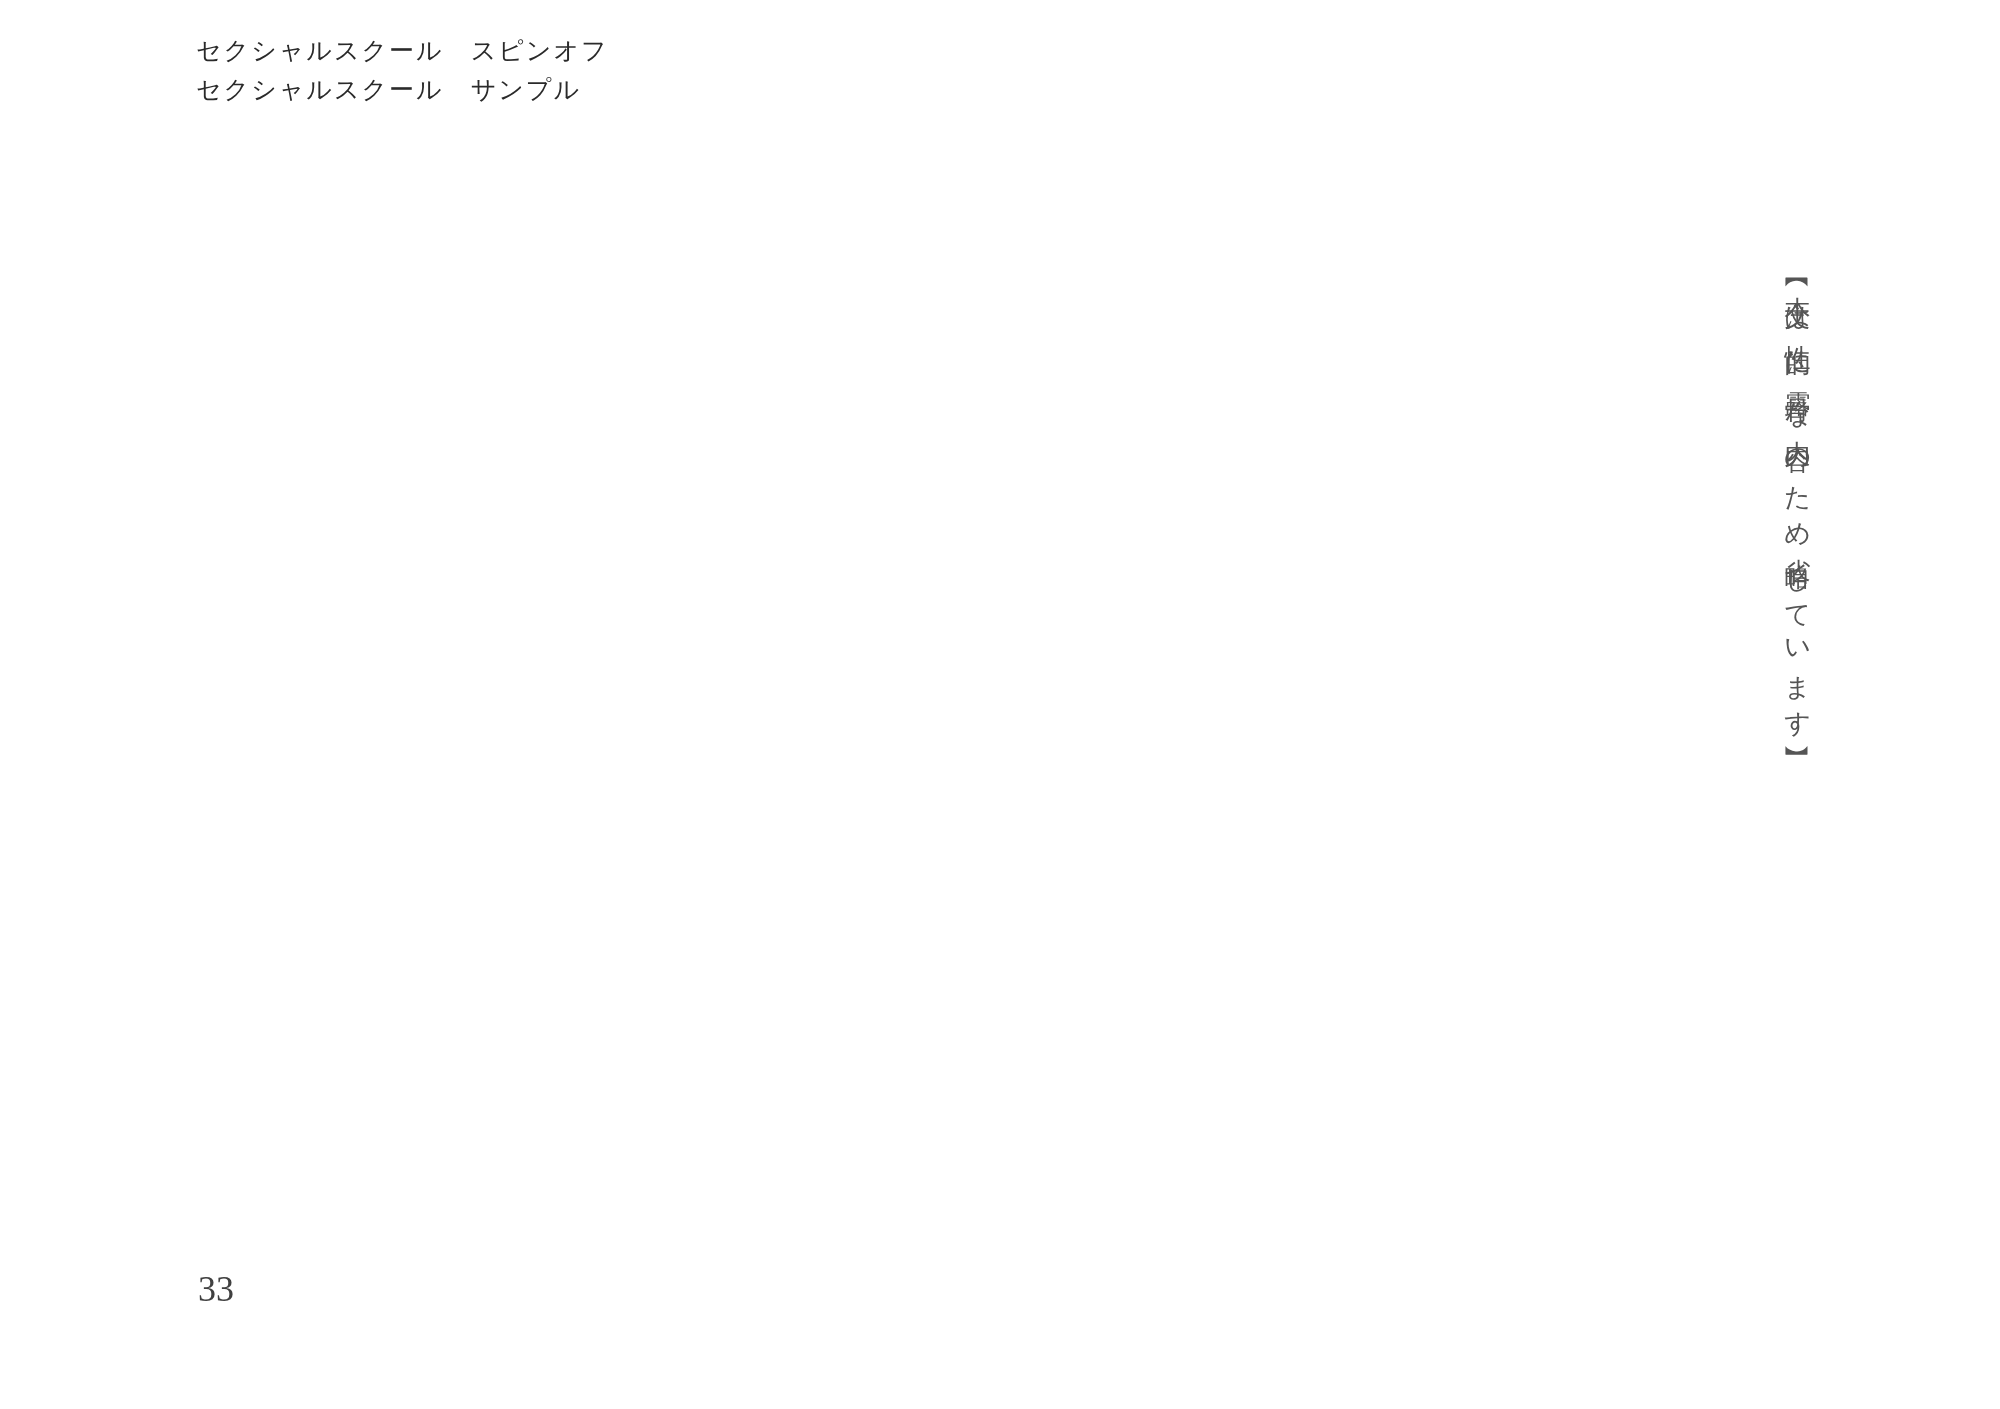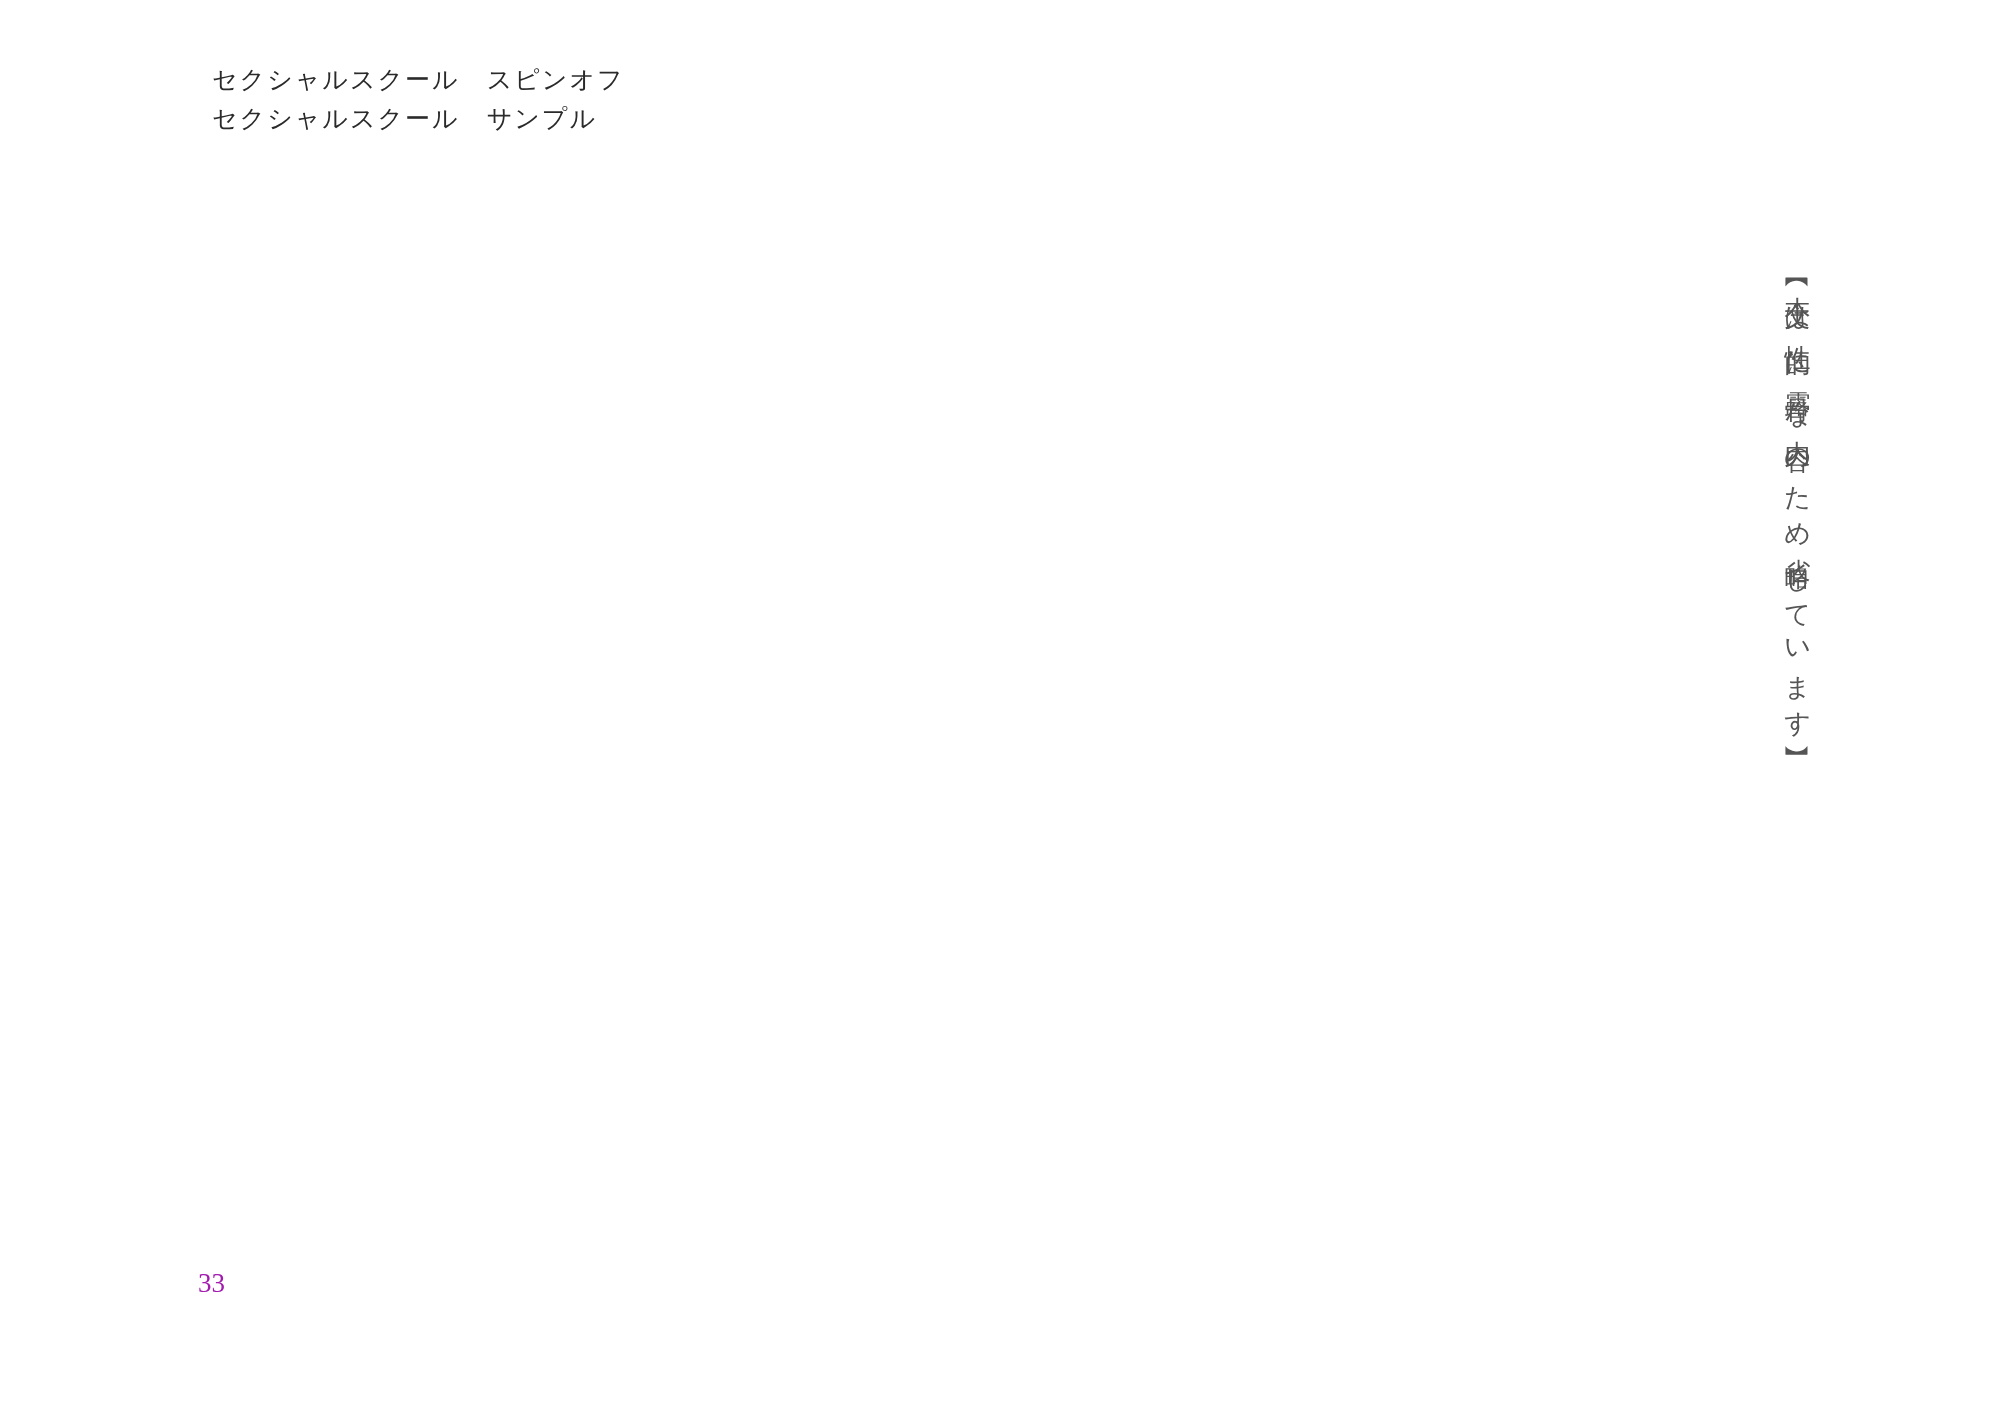--- a/index.html
+++ b/index.html
@@ -11,26 +11,25 @@
     overflow: hidden;
   }
   .page {
     position: relative;
     width: 2000px; height: 1409px;
     background: #ffffff;
   }
   
   .header {
     position: absolute;
-    left: 196px; top: 61px;
+    left: 196px; top: 32px;
     font-size: 25px;
     line-height: 1.55;
     letter-spacing: 2px;
     color: #2a2a2a;
-    margin-left: 16px;
   }
   
   .body-area {
     position: absolute;
     top: 270px; right: 185px;
     width: 1590px; height: 895px;
     writing-mode: vertical-rl;
     text-orientation: upright;
   }
   
@@ -58,22 +57,22 @@
       to bottom,
       #ececec 0px, #ececec 24px,
       #ffffff 24px, #ffffff 32px
     );
     border-radius: 3px;
   }
   
   .page-number {
     position: absolute;
     left: 198px; top: 1268px;
-    font-size: 27px;
-    color: #a21caf;
+    font-size: 36px;
+    color: #404040;
   }
 </style>
 </head>
 <body>
 
 <div class="page">
 
   <div class="header">
     <div>セクシャルスクール　スピンオフ</div>
     <div>セクシャルスクール　サンプル</div>

